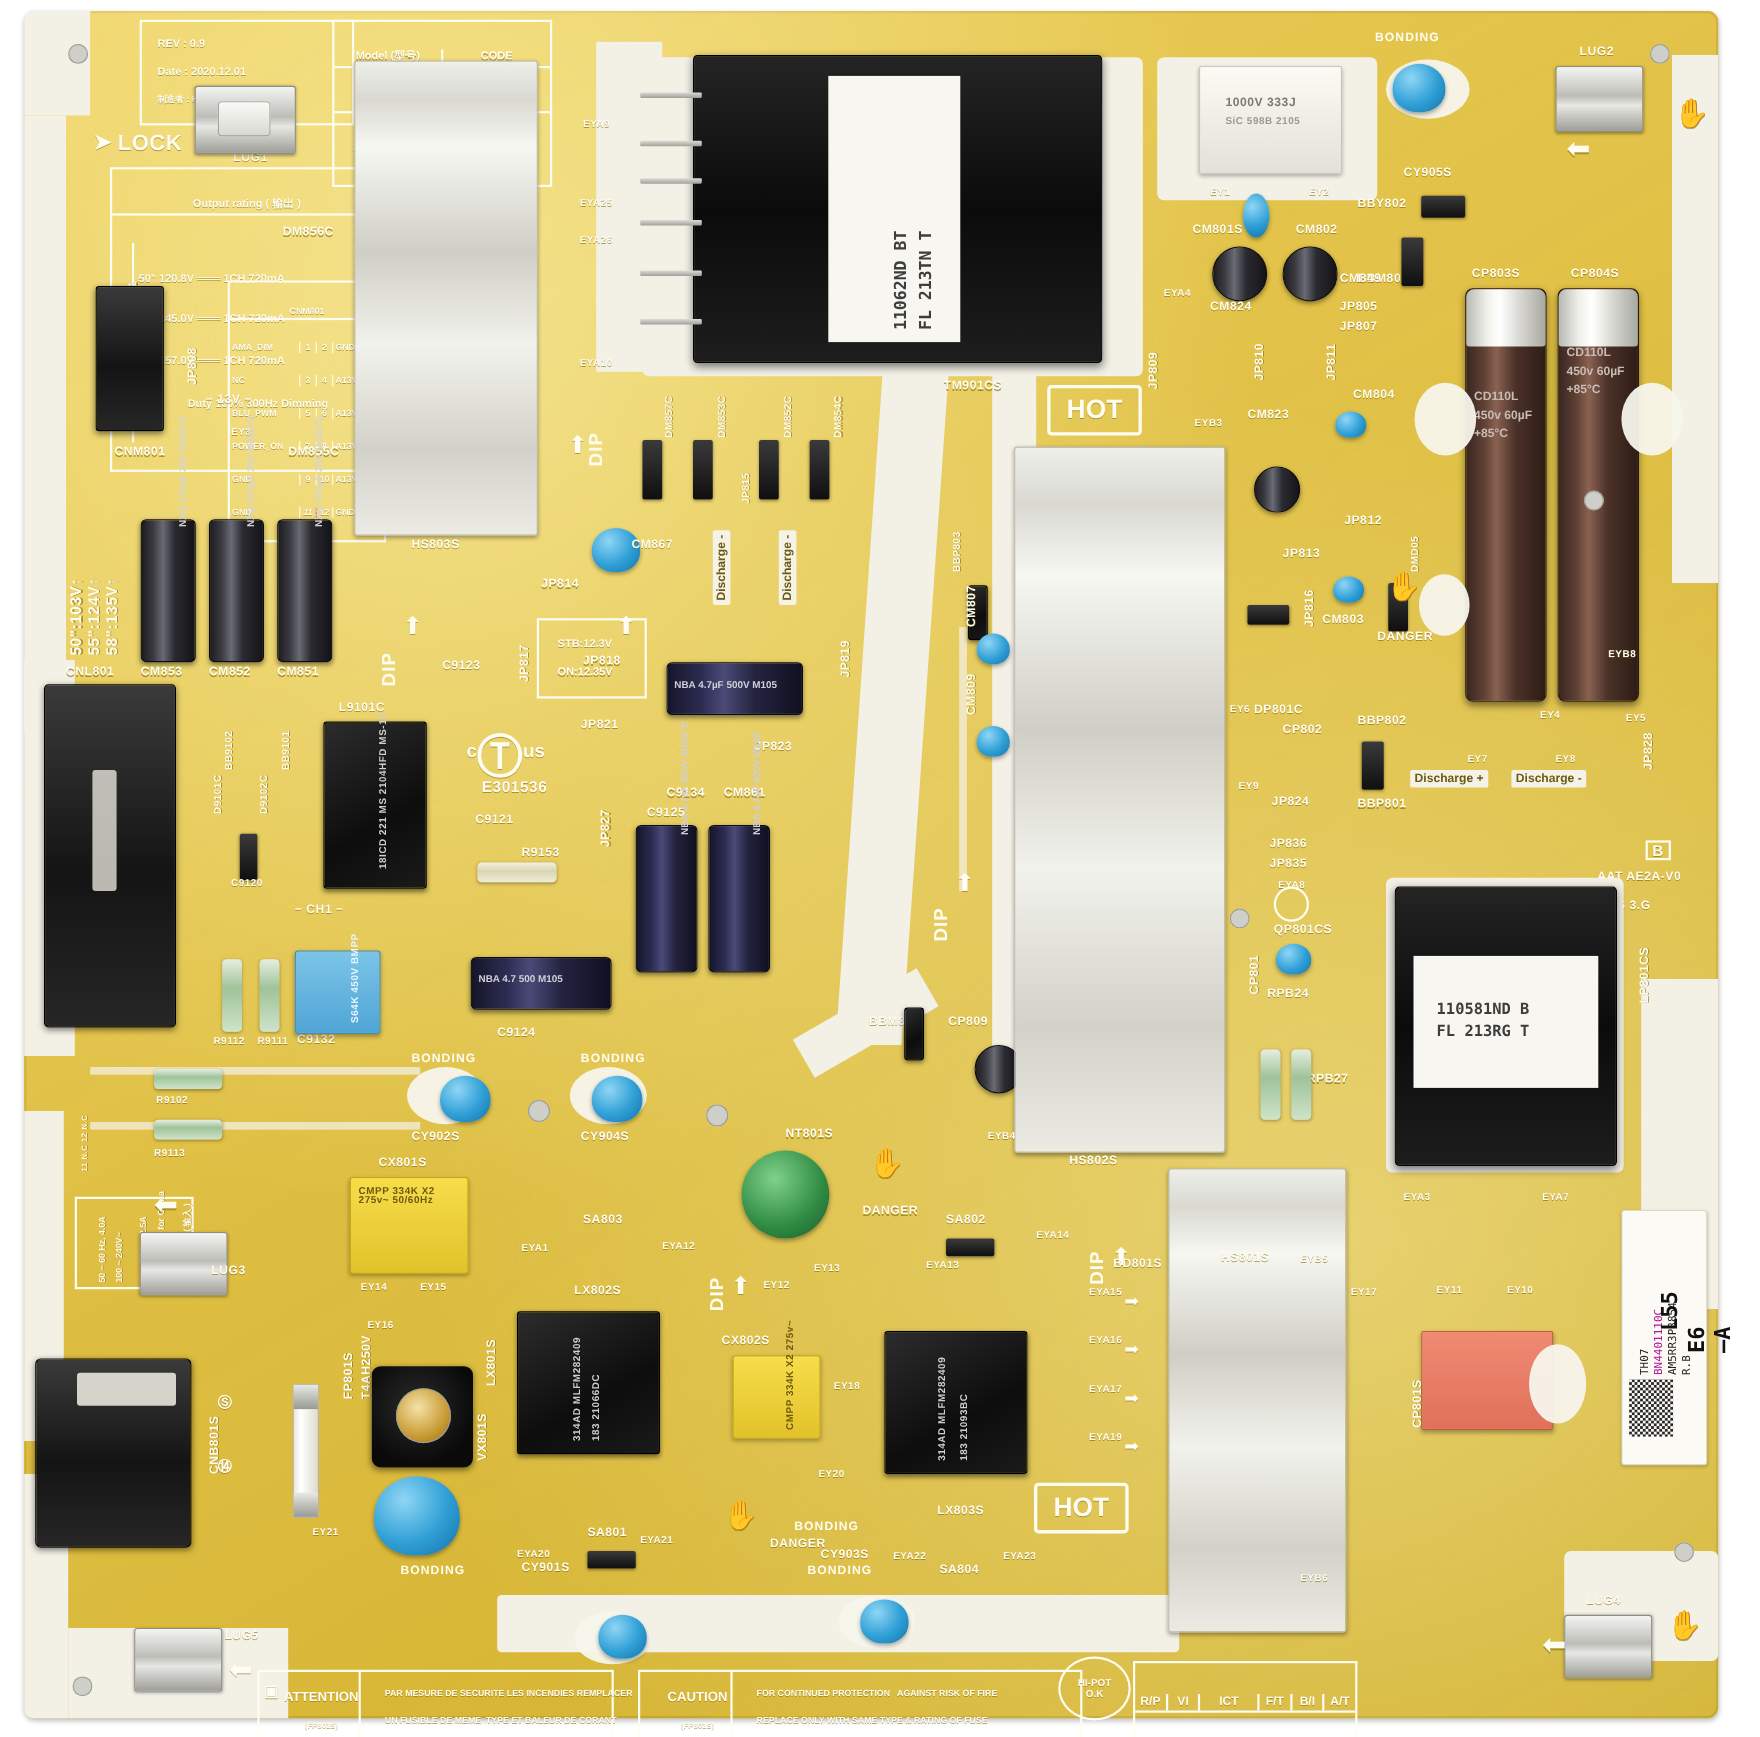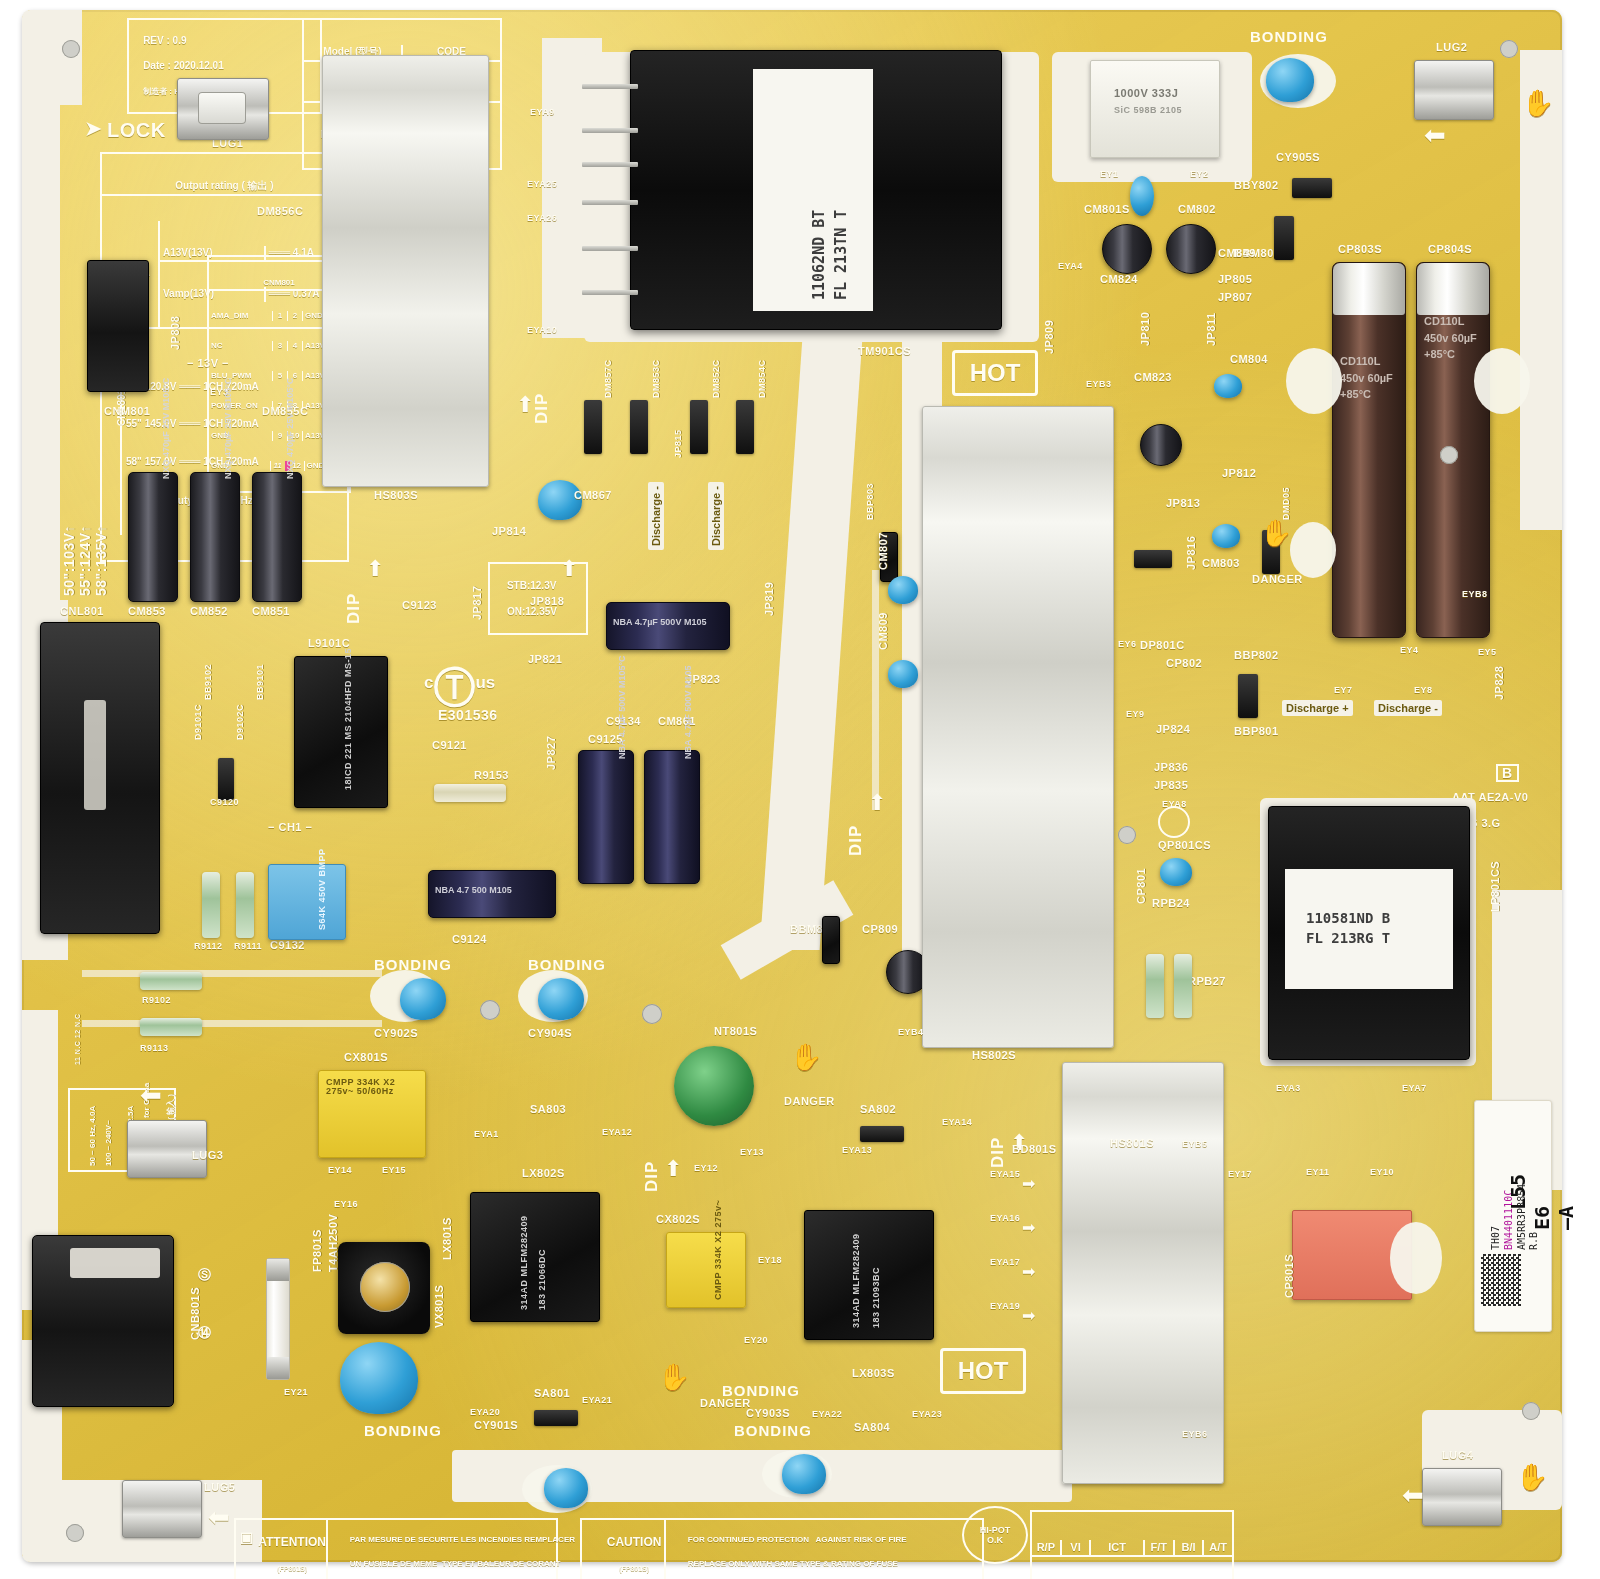--- a/index.html
+++ b/index.html
@@ -100,21 +100,21 @@
   .sticker{position:absolute;background:#fbfaf5;border:1px solid #ded9c8;border-radius:3px;
         box-shadow:0 1px 3px rgba(0,0,0,.2);}
 
   .hand{position:absolute;color:#fffdf2;font-size:26px;text-shadow:0 1px 0 rgba(120,95,0,.5);}
   .hotbox{position:absolute;border:3px solid #fffdf2;border-radius:4px;color:#fffdf2;
        font-weight:700;font-size:24px;display:flex;align-items:center;justify-content:center;
        text-shadow:0 1px 0 rgba(120,95,0,.5);}
   .dipmark{position:absolute;color:#fffdf2;font-weight:700;font-size:17px;letter-spacing:1px;}
   .discharge{position:absolute;background:#f5f2e7;color:#6b5a10;font-size:11px;font-weight:700;
        padding:2px 4px;border-radius:2px;white-space:nowrap;}
-  .bondlbl{position:absolute;color:#fffdf2;font-size:15px;font-weight:700;letter-spacing:1px;}
+  .bondlbl{position:absolute;color:#fffdf2;font-size:11px;font-weight:700;letter-spacing:1px;}
   .trace{position:absolute;background:#f3efe2;opacity:.75;}
   .qr{position:absolute;background:
       repeating-conic-gradient(#111 0% 25%, #fbfaf5 0% 50%);
       background-size:5px 5px;opacity:.9;}
 </style>
 </head>
 <body>
 
 <div id="stage">
  <div class="board">
@@ -159,54 +159,41 @@
       <div style="flex:1;text-align:center;padding:1px 2px;">BN44-01110D</div>
     </div>
   </div>
 
   <div class="sk lg" style="left:85px;top:110px;">LOCK</div>
   <div class="arrow" style="left:62px;top:108px;">➤</div>
   <div class="sk sm" style="left:190px;top:128px;">LUG1</div>
 
   <div class="tbl" style="left:78px;top:142px;width:245px;padding:0;">
     <div style="text-align:center;border-bottom:2px solid #fffdf2;padding:1px;">Output rating ( 输出 )</div>
-    <div style="display:flex;border-bottom:2px solid #fffdf2;">
-      <div style="width:56px;border-right:2px solid #fffdf2;display:flex;align-items:center;justify-content:center;font-size:10px;">CNM801</div>
-      <div style="flex:1;">
-        <div style="display:flex;border-bottom:2px solid #fffdf2;">
-          <div style="flex:1.3;padding:1px 3px;border-right:2px solid #fffdf2;">A13V(13V)</div>
-          <div style="flex:1;padding:1px 3px;"><span>═══</span> <span>4.1A</span></div>
-        </div>
-        <div style="display:flex;">
-          <div style="flex:1.3;padding:1px 3px;border-right:2px solid #fffdf2;">Vamp(13V)</div>
-          <div style="flex:1;padding:1px 3px;"><span>═══</span> <span>0.37A</span></div>
-        </div>
-      </div>
-    </div>
     <div style="display:flex;">
       <div style="width:18px;border-right:2px solid #fffdf2;position:relative;">
         <div class="rot90" style="position:absolute;left:14px;top:72px;font-size:10px;">CNL801</div>
       </div>
       <div style="flex:1;padding:2px 4px;">
         <div><span>50"</span> <span>120.8V</span> <span>═══</span> <span>1CH</span> <span>720mA</span></div>
         <div><span>55"</span> <span>145.0V</span> <span>═══</span> <span>1CH</span> <span>720mA</span></div>
         <div><span>58"</span> <span>157.0V</span> <span>═══</span> <span>1CH</span> <span>720mA</span></div>
         <div style="text-align:center;margin-top:2px;">Duty 100% 300Hz Dimming</div>
       </div>
     </div>
   </div>
 
   <div class="tbl" style="left:185px;top:245px;width:140px;padding:0;font-size:8px;">
     <div style="text-align:center;border-bottom:2px solid #fffdf2;padding:1px;">CNM801</div>
     <div style="display:flex;"><div style="flex:1.4;padding:0 2px;border-right:1px solid #fffdf2;">AMA_DIM</div><div style="width:14px;text-align:center;border-right:1px solid #fffdf2;">1</div><div style="width:14px;text-align:center;border-right:1px solid #fffdf2;">2</div><div style="flex:1;padding:0 2px;">GND</div></div>
     <div style="display:flex;"><div style="flex:1.4;padding:0 2px;border-right:1px solid #fffdf2;">NC</div><div style="width:14px;text-align:center;border-right:1px solid #fffdf2;">3</div><div style="width:14px;text-align:center;border-right:1px solid #fffdf2;">4</div><div style="flex:1;padding:0 2px;">A13V</div></div>
     <div style="display:flex;"><div style="flex:1.4;padding:0 2px;border-right:1px solid #fffdf2;">BLU_PWM</div><div style="width:14px;text-align:center;border-right:1px solid #fffdf2;">5</div><div style="width:14px;text-align:center;border-right:1px solid #fffdf2;">6</div><div style="flex:1;padding:0 2px;">A13V</div></div>
     <div style="display:flex;"><div style="flex:1.4;padding:0 2px;border-right:1px solid #fffdf2;">POWER_ON</div><div style="width:14px;text-align:center;border-right:1px solid #fffdf2;">7</div><div style="width:14px;text-align:center;border-right:1px solid #fffdf2;">8</div><div style="flex:1;padding:0 2px;">A13V</div></div>
     <div style="display:flex;"><div style="flex:1.4;padding:0 2px;border-right:1px solid #fffdf2;">GND</div><div style="width:14px;text-align:center;border-right:1px solid #fffdf2;">9</div><div style="width:14px;text-align:center;border-right:1px solid #fffdf2;">10</div><div style="flex:1;padding:0 2px;">A13V</div></div>
-    <div style="display:flex;"><div style="flex:1.4;padding:0 2px;border-right:1px solid #fffdf2;">GND</div><div style="width:14px;text-align:center;border-right:5px solid #ec4899;font-style:italic;">11</div><div style="width:14px;text-align:center;border-right:1px solid #fffdf2;">12</div><div style="flex:1;padding:0 2px;">GND</div></div>
+    <div style="display:flex;"><div style="flex:1.4;padding:0 2px;border-right:1px solid #fffdf2;">GND</div><div style="width:14px;text-align:center;border-right:1px solid #ec4899;font-style:italic;">11</div><div style="width:14px;text-align:center;border-right:1px solid #fffdf2;">12</div><div style="flex:1;padding:0 2px;">GND</div></div>
   </div>
 
   <div class="lug" style="left:155px;top:68px;width:90px;height:60px;"></div>
   <div class="pad" style="left:176px;top:82px;width:48px;height:32px;border-radius:4px;background:linear-gradient(180deg,#fbfbf7,#d8d8d2);"></div>
 
   <div class="conn" style="left:65px;top:250px;width:60px;height:130px;"></div>
   <div class="sk sm rot90" style="left:148px;top:340px;">JP808</div>
   <div class="sk sm" style="left:165px;top:348px;">− 13V −</div>
   <div class="sk xs" style="left:188px;top:378px;">EY3</div>
   <div class="sk sm" style="left:82px;top:396px;">CNM801</div>

